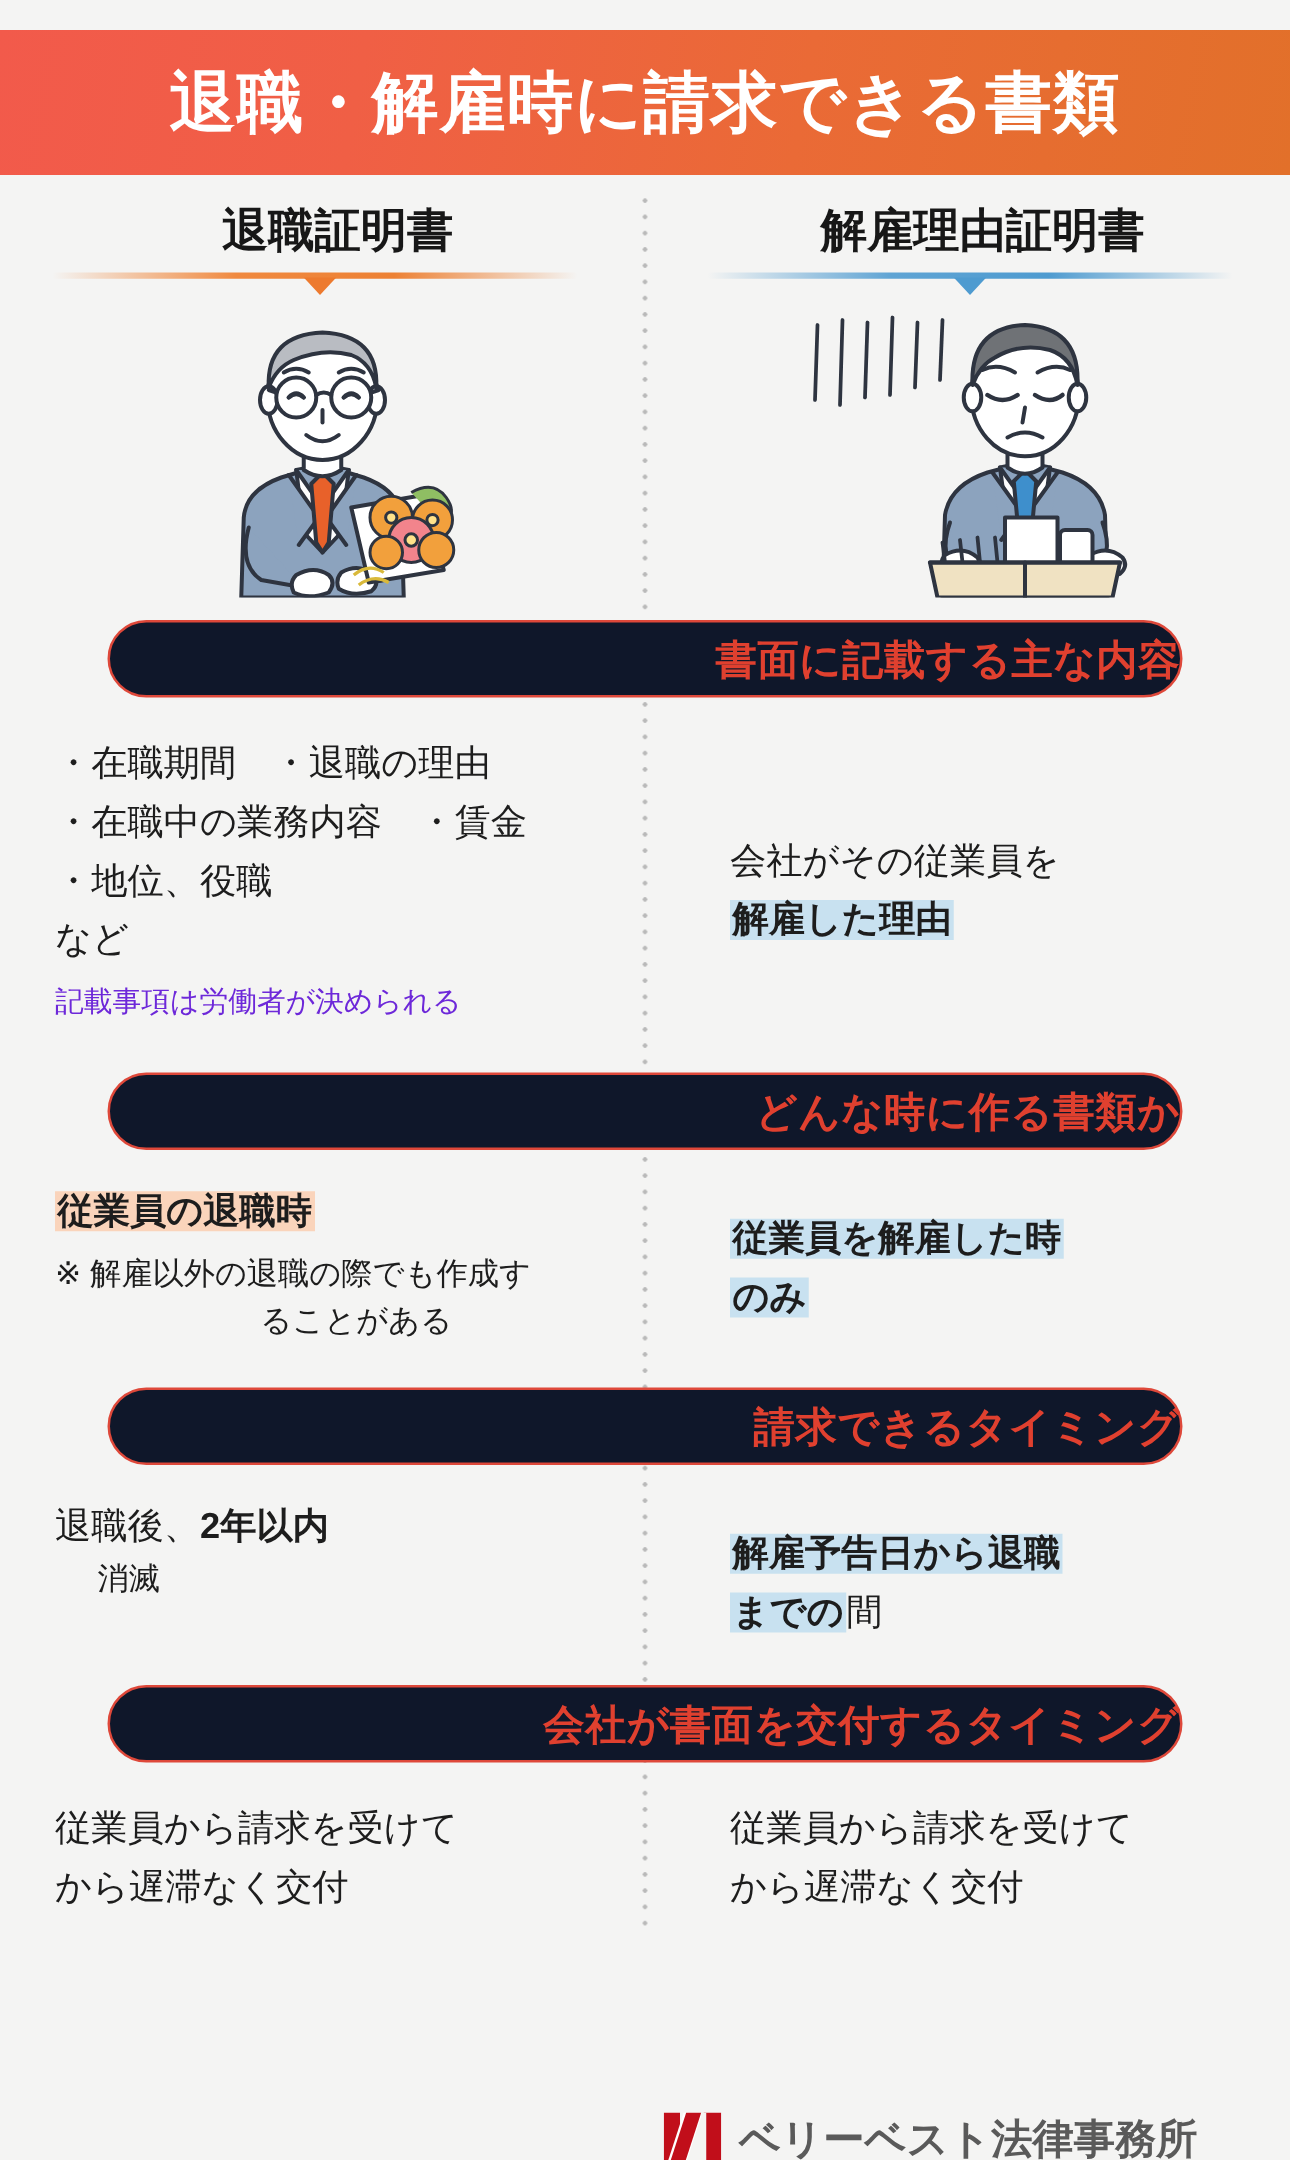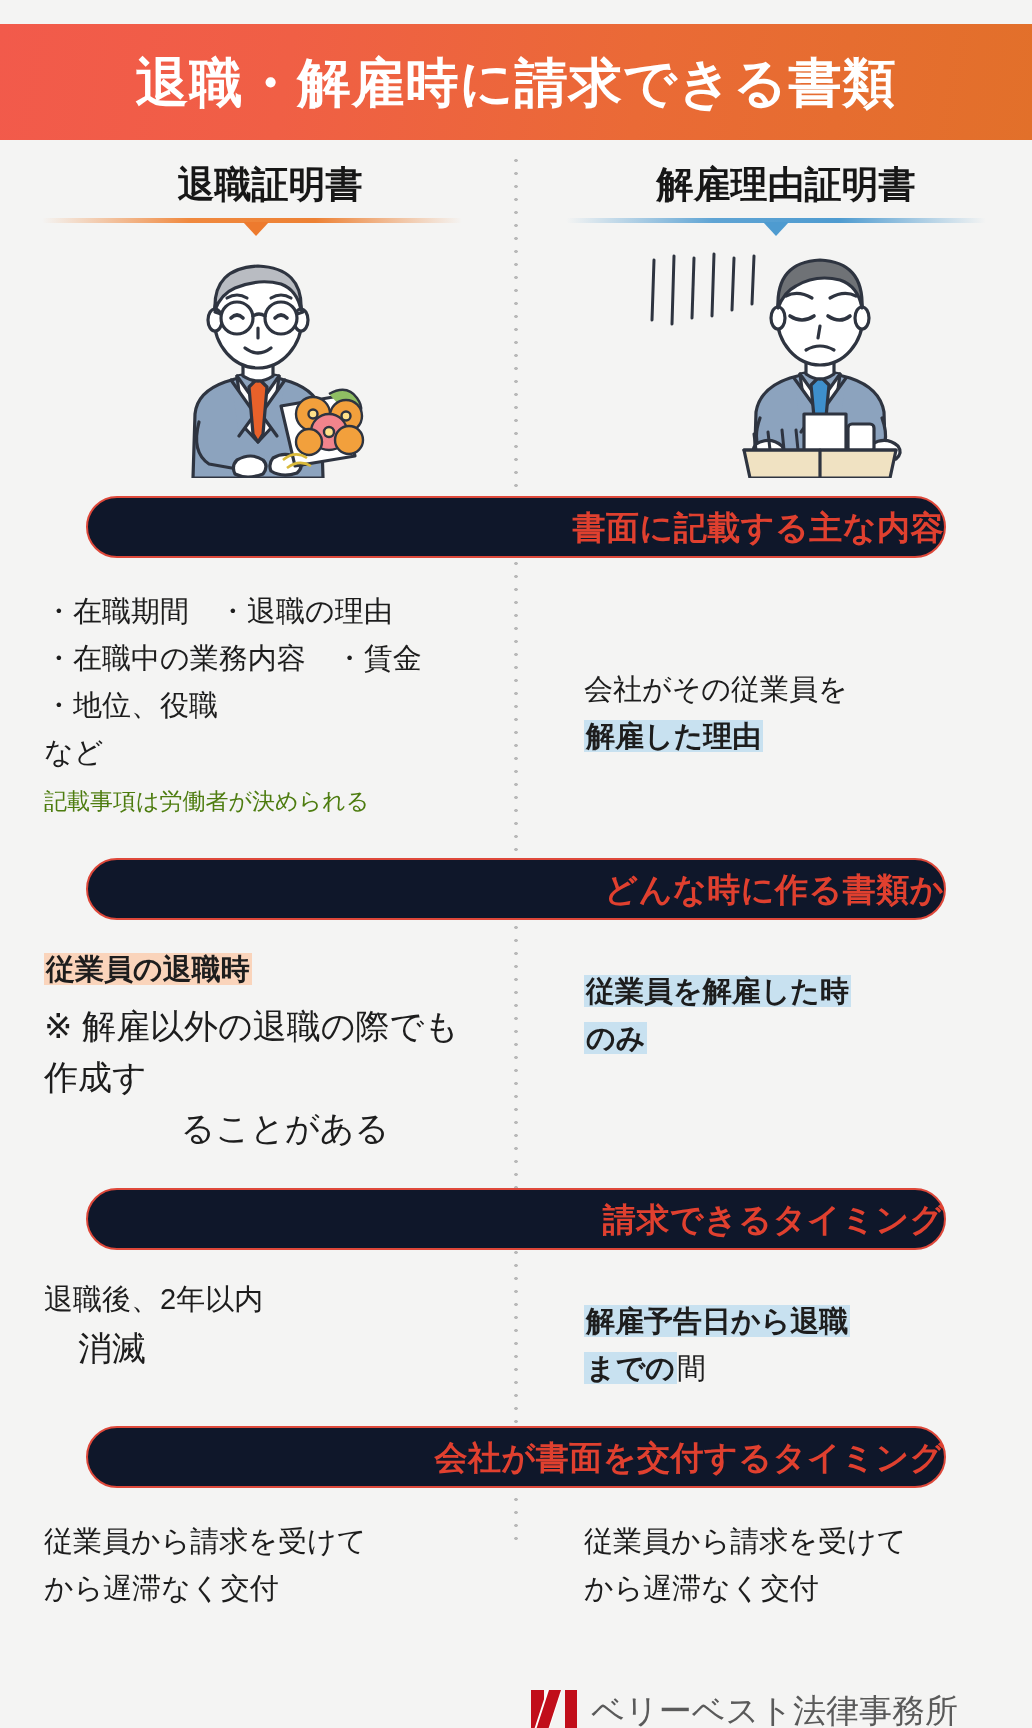--- a/index.html
+++ b/index.html
@@ -145,57 +145,57 @@
   .cell.right { padding-left: 68px; }
 
   .line {
     font-size: 29px;
     color: #1D1D1D;
     line-height: 1.62;
     white-space: nowrap;
   }
   .note-red {
     font-size: 23px;
-    color: #4d7c0f;
+    color: #6d28d9;
     line-height: 1.5;
     white-space: nowrap;
   }
   .note-small {
-    font-size: 34px;
+    font-size: 25px;
     color: #1D1D1D;
     line-height: 1.5;
   }
 
   .hl-orange {
     background: #FAD4BB;
     font-weight: bold;
     padding: 0 2px;
   }
   .hl-blue {
     background: #C8E1F0;
     font-weight: bold;
     padding: 0 2px;
   }
-  .bold { font-weight: normal; }
+  .bold { font-weight: bold; }
 
   
   .footer {
     position: absolute;
     left: 0; bottom: 22px;
     width: 1032px;
     display: flex;
     justify-content: flex-end;
     padding-right: 74px;
     align-items: center;
   }
   .logo { display: flex; align-items: center; gap: 14px; }
   .logo-mark { display: block; }
   .logo-text {
     font-size: 33px;
-    font-weight: normal;
+    font-weight: bold;
     color: #5A5A5A;
     line-height: 1;
     letter-spacing: 0px;
     text-align: right;
   }
 
   .sp8  { height: 8px; }
   .sp18 { height: 18px; }
   .sp26 { height: 26px; }
   .sp30 { height: 30px; }

